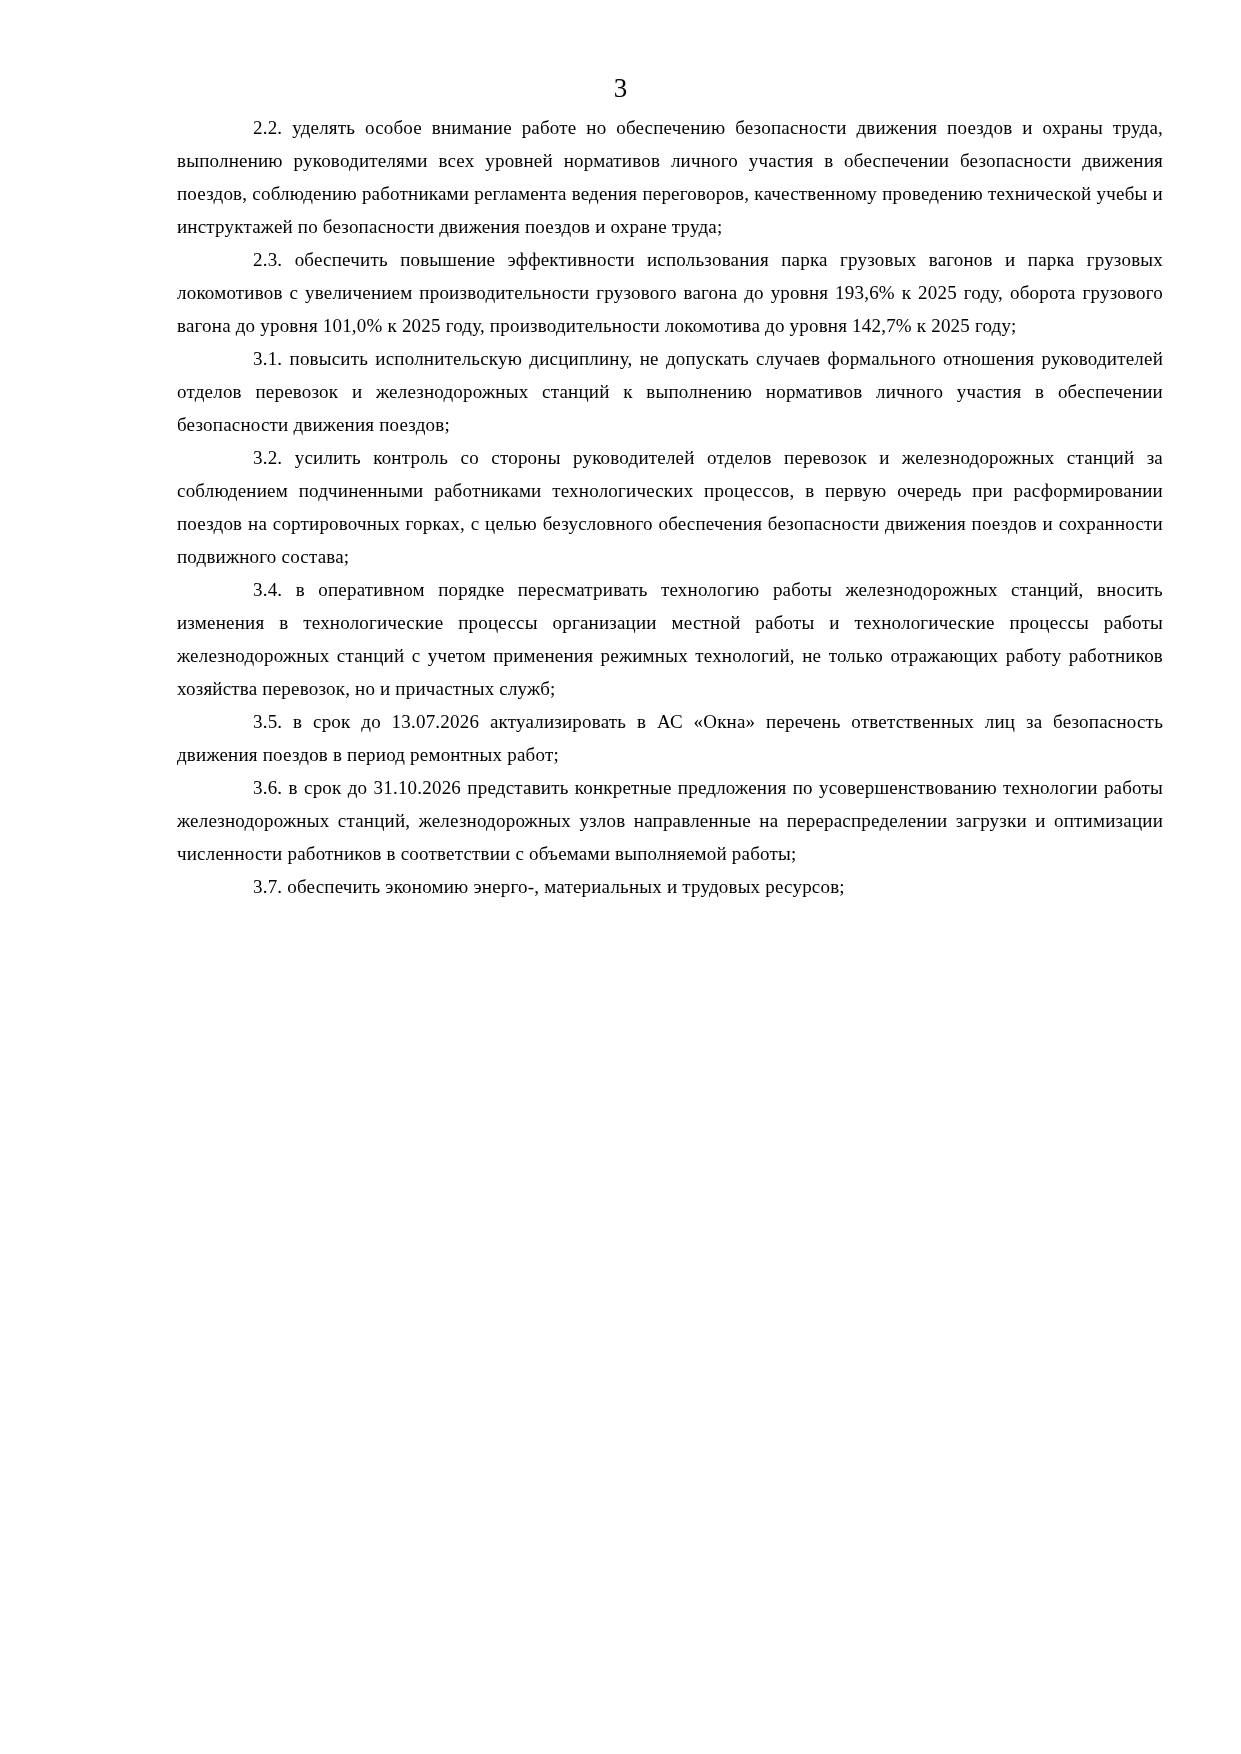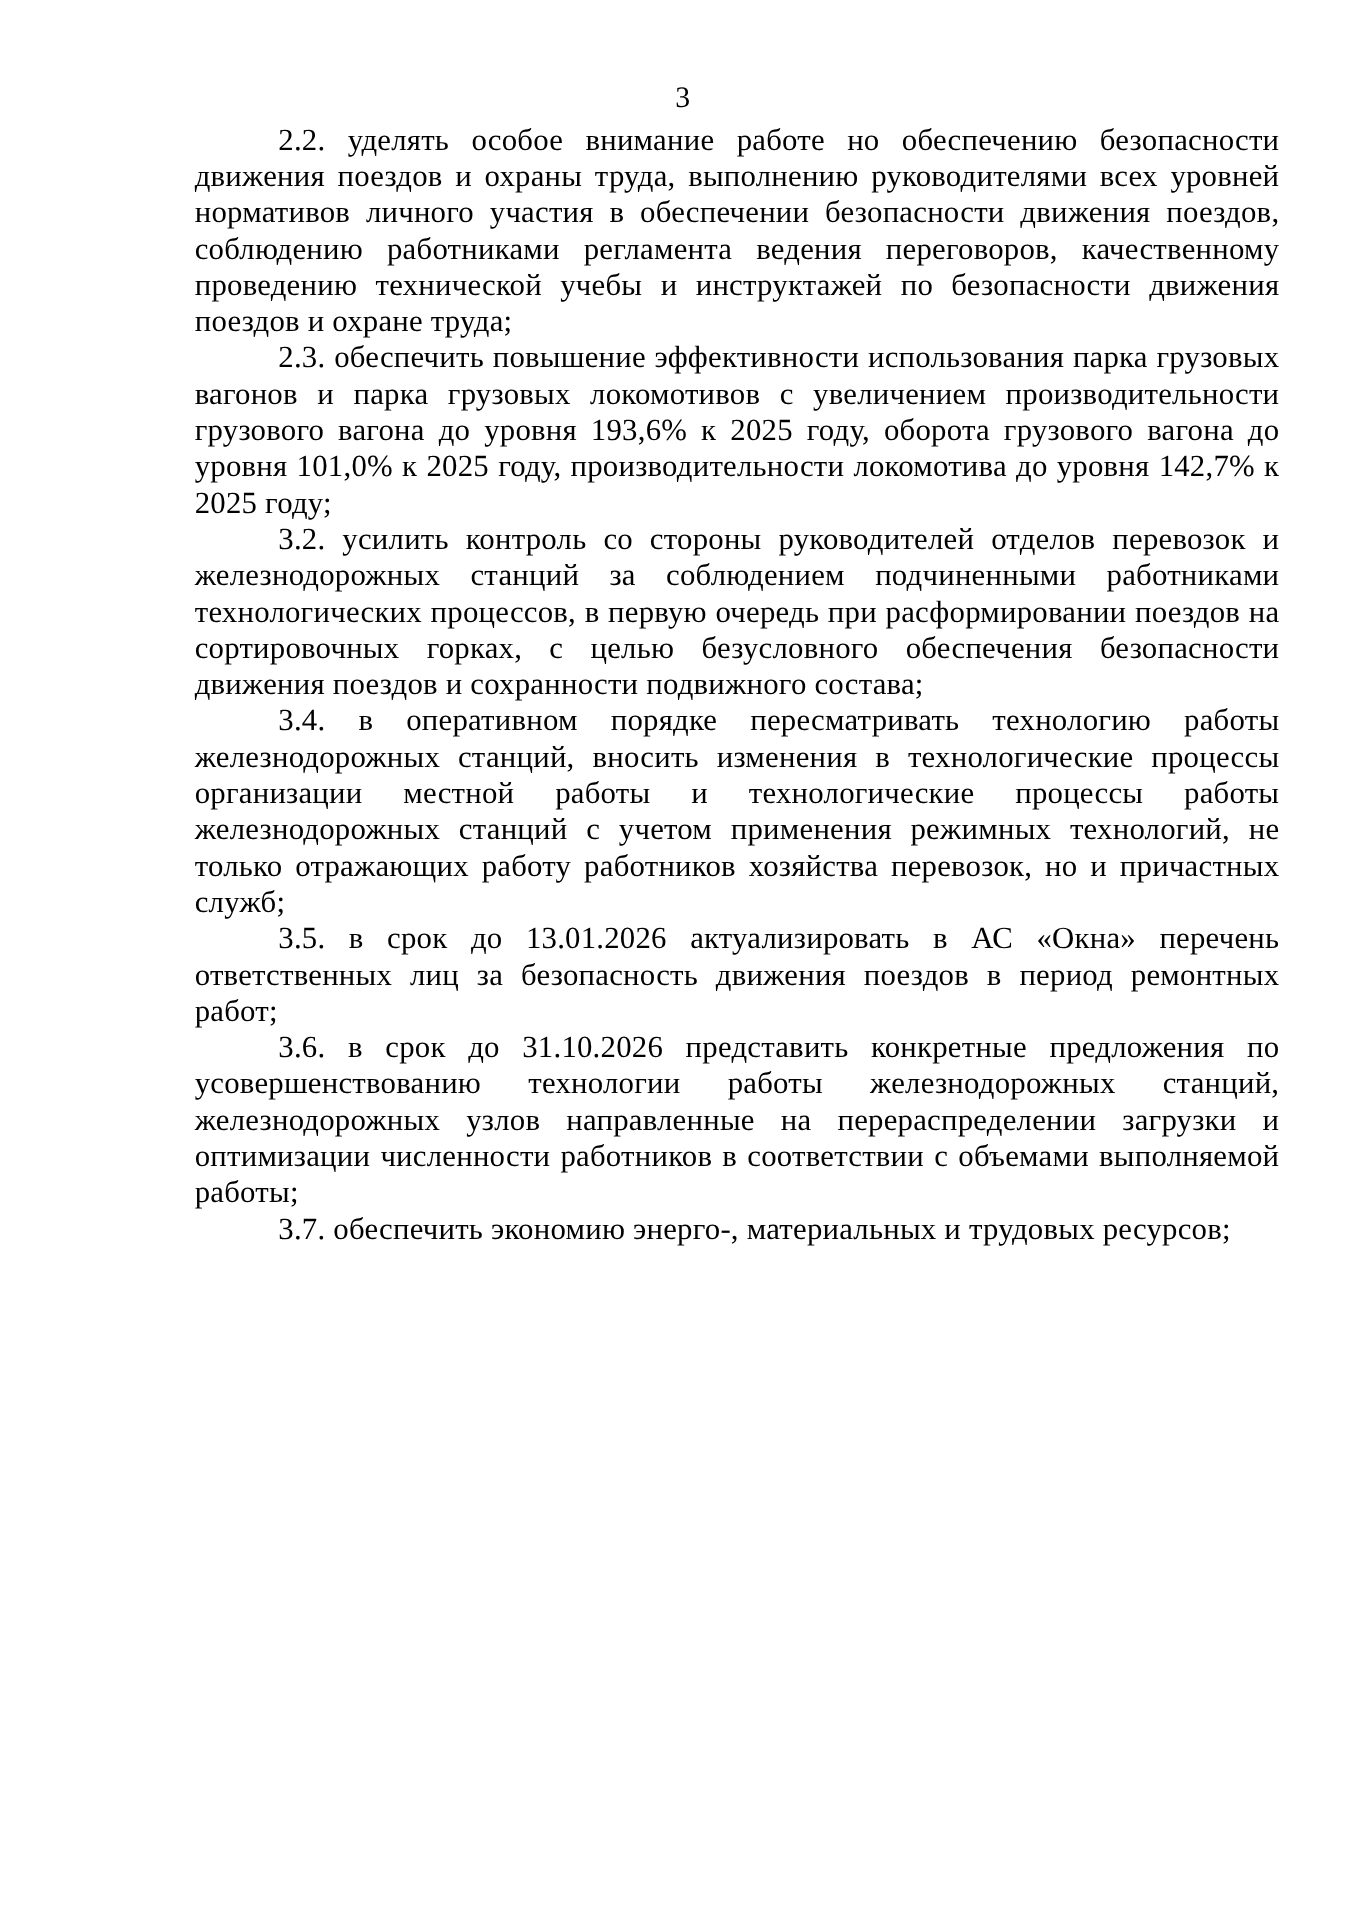--- a/index.html
+++ b/index.html
@@ -23,41 +23,42 @@
   }
   .page-number {
     text-align: center;
     padding-top: 72px;
     font-size: 27px;
     line-height: 33px;
   }
   .content {
     margin: 6px 78px 0 177px;
     text-align: justify;
-    font-size: 28px;
+    font-size: 19px;
     line-height: 33px;
     letter-spacing: 0.2px;
   }
   .para {
     margin: 0;
     padding: 0;
     text-indent: 76px;
     hyphens: none;
   }
 </style>
 </head>
 <body>
 
 <div class="page">
 
   <div class="page-number">3</div>
 
   <div class="content">
     <p class="para">2.2. уделять особое внимание работе но обеспечению безопасности движения поездов и охраны труда, выполнению руководителями всех уровней нормативов личного участия в обеспечении безопасности движения поездов, соблюдению работниками регламента ведения переговоров, качественному проведению технической учебы и инструктажей по безопасности движения поездов и охране труда;</p>
     <p class="para">2.3. обеспечить повышение эффективности использования парка грузовых вагонов и парка грузовых локомотивов с увеличением производительности грузового вагона до уровня 193,6% к 2025 году, оборота грузового вагона до уровня 101,0% к 2025 году, производительности локомотива до уровня 142,7% к 2025 году;</p>
+    <p class="para">3.1. повысить исполнительскую дисциплину, не допускать случаев формального отношения руководителей отделов перевозок и железнодорожных станций к выполнению нормативов личного участия в обеспечении безопасности движения поездов;</p>
     <p class="para">3.2. усилить контроль со стороны руководителей отделов перевозок и железнодорожных станций за соблюдением подчиненными работниками технологических процессов, в первую очередь при расформировании поездов на сортировочных горках, с целью безусловного обеспечения безопасности движения поездов и сохранности подвижного состава;</p>
     <p class="para">3.4. в оперативном порядке пересматривать технологию работы железнодорожных станций, вносить изменения в технологические процессы организации местной работы и технологические процессы работы железнодорожных станций с учетом применения режимных технологий, не только отражающих работу работников хозяйства перевозок, но и причастных служб;</p>
-    <p class="para">3.5. в срок до 13.01.2026 актуализировать в АС «Окна» перечень ответственных лиц за безопасность движения поездов в период ремонтных работ;</p>
+    <p class="para">3.5. в срок до 13.07.2026 актуализировать в АС «Окна» перечень ответственных лиц за безопасность движения поездов в период ремонтных работ;</p>
     <p class="para">3.6. в срок до 31.10.2026 представить конкретные предложения по усовершенствованию технологии работы железнодорожных станций, железнодорожных узлов направленные на перераспределении загрузки и оптимизации численности работников в соответствии с объемами выполняемой работы;</p>
     <p class="para">3.7. обеспечить экономию энерго-, материальных и трудовых ресурсов;</p>
   </div>
 
 </div>
 
 </body></html>

